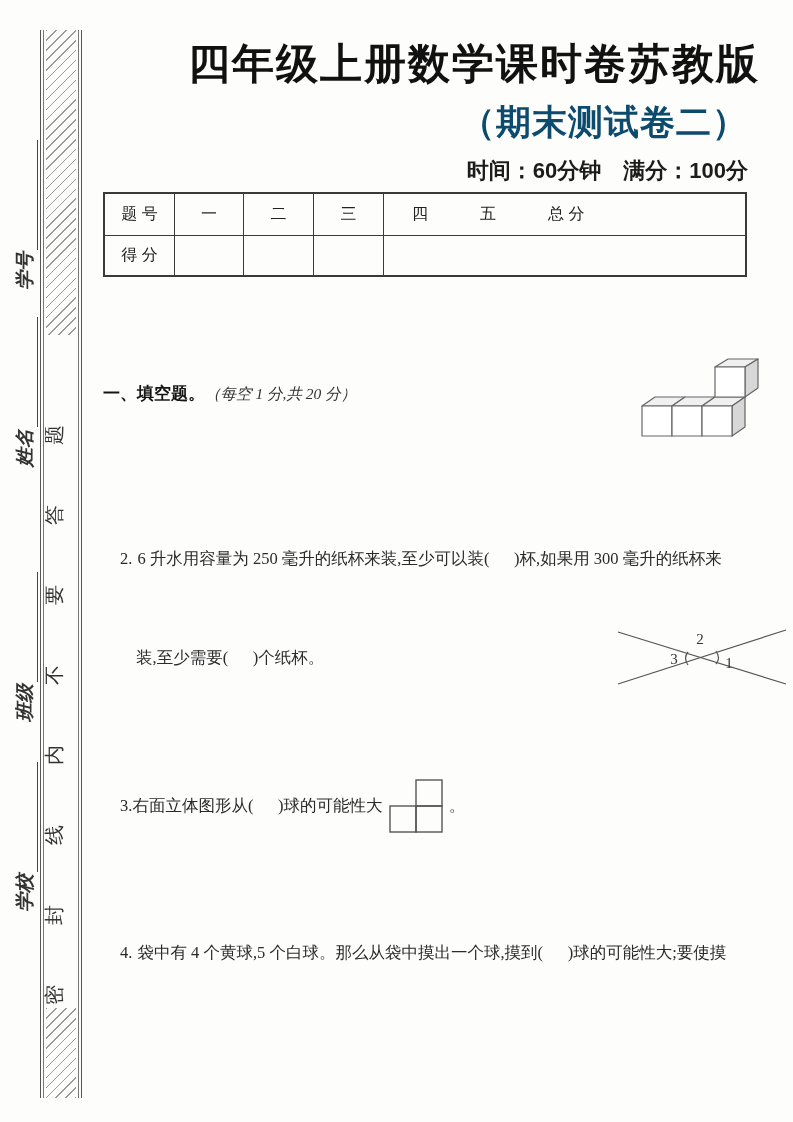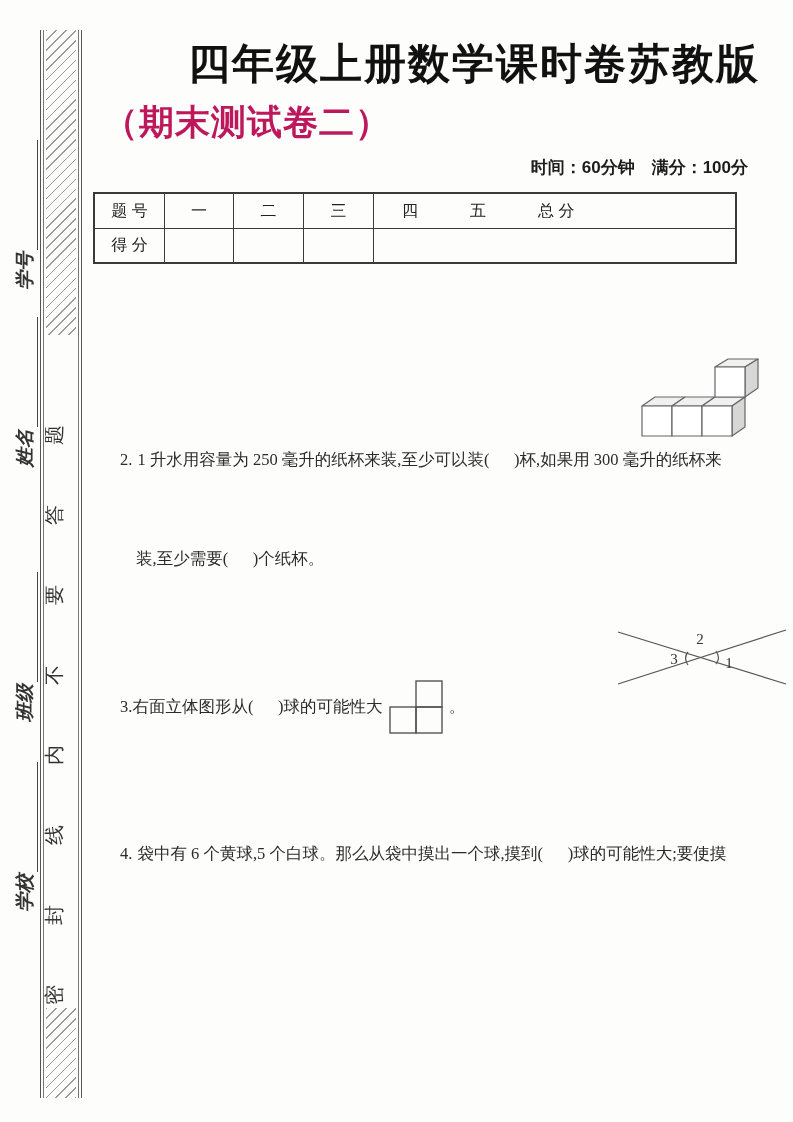--- a/index.html
+++ b/index.html
@@ -28,27 +28,27 @@
     position:absolute; width:150px; height:30px; display:flex; align-items:flex-end;
     transform:rotate(-90deg); transform-origin:center;
     font-family:"Liberation Serif", serif; font-style:italic; font-weight:bold;
     font-size:19px; color:#333;
   }
   .sf-line{flex:1; border-bottom:1.2px solid #444; margin-left:2px; height:22px;}
   
   .title{position:absolute; left:103px; top:24px; width:645px; text-align:right;
     font-family:"Liberation Sans", sans-serif; font-weight:700; font-size:42px;
     letter-spacing:2px; color:#111; margin:12px;}
-  .subtitle{position:absolute; left:103px; top:99px; width:645px; text-align:left;
+  .subtitle{position:absolute; left:103px; top:99px; width:645px; text-align:right;
     font-family:"Liberation Sans", sans-serif; font-weight:700; font-size:35px;
-    letter-spacing:1px; color:#be185d; margin:0;}
+    letter-spacing:1px; color:#0c4a6e; margin:0;}
   .meta{position:absolute; right:45px; top:156px;
-    font-family:"Liberation Sans", sans-serif; font-weight:700; font-size:17px; color:#1c1c1c;}
-  
-  .score-table{position:absolute; left:93px; top:192px; width:644px; height:72px;
+    font-family:"Liberation Sans", sans-serif; font-weight:700; font-size:22px; color:#1c1c1c;}
+  
+  .score-table{position:absolute; left:103px; top:192px; width:644px; height:85px;
     border:2px solid #3a3a3a; box-sizing:border-box; display:grid;
     grid-template-columns:69px 69px 70px 70px 1fr; grid-template-rows:1fr 1fr;
     font-family:"Liberation Sans", sans-serif; font-size:16px; color:#222;}
   .score-table .cell{border-left:1.2px solid #3a3a3a; display:flex; align-items:center; justify-content:center;}
   .score-table .cell.first{border-left:none;}
   .score-table .row2{border-top:1.2px solid #3a3a3a;}
   .score-table .wide{justify-content:flex-start; padding-left:28px; gap:52px;}
   
   .content{position:absolute; left:103px; top:278px; width:652px;
     font-size:16.5px; line-height:33px; white-space:pre-wrap;}
@@ -109,38 +109,39 @@
     </div>
     <div class="cell first row2">得 分</div>
     <div class="cell row2"></div>
     <div class="cell row2"></div>
     <div class="cell row2"></div>
     <div class="cell row2"></div>
   </div>
 
   <div class="content">
 
-
-
-    <div class="ln"><span class="qnum">2.</span><span>1 升水用容量为 250 毫升的纸杯来装,至少可以装(      )杯,如果用 300 毫升的纸杯来</span></div>
+    <div class="sec-head"><span class="sec-title">一、填空题。</span><span class="sec-note">（每空 1 分,共 20 分）</span></div>
+
+
+    <div class="ln"><span class="qnum">2.</span><span>6 升水用容量为 250 毫升的纸杯来装,至少可以装(      )杯,如果用 300 毫升的纸杯来</span></div>
     <div class="ln ind2"><span>装,至少需要(      )个纸杯。</span></div>
 
     <div class="q3-row">
       <span class="qnum">3.</span><span>右面立体图形从(      )球的可能性大</span>
       <svg class="fig-l" width="58" height="58" viewBox="0 0 58 58">
         <g fill="none" stroke="#555" stroke-width="1.4">
           <rect x="3" y="30" width="26" height="26"></rect>
           <rect x="29" y="30" width="26" height="26"></rect>
           <rect x="29" y="4" width="26" height="26"></rect>
         </g>
       </svg>
       <span>。</span>
     </div>
 
-    <div class="ln"><span class="qnum">4.</span><span>袋中有 6 个黄球,5 个白球。那么从袋中摸出一个球,摸到(      )球的可能性大;要使摸</span></div>
+    <div class="ln"><span class="qnum">4.</span><span>袋中有 4 个黄球,5 个白球。那么从袋中摸出一个球,摸到(      )球的可能性大;要使摸</span></div>
     
 
     
 
     
     
 
     
 
     

